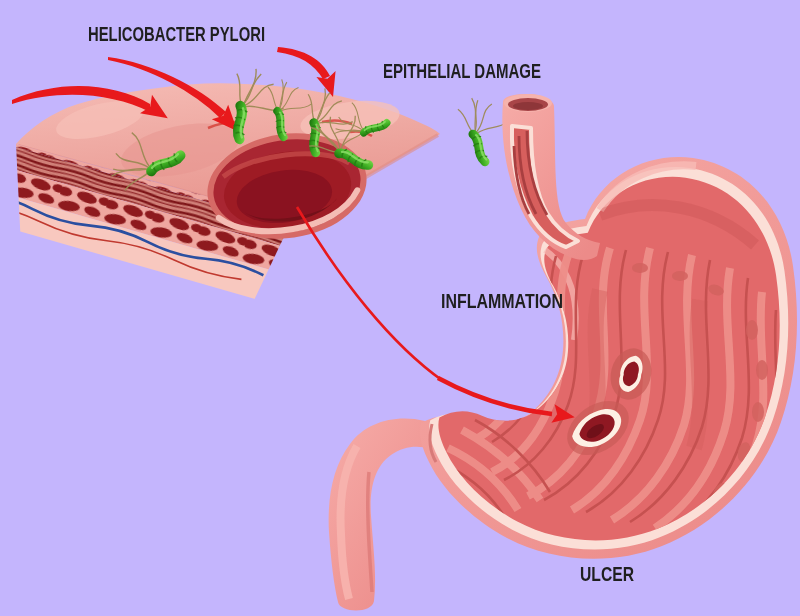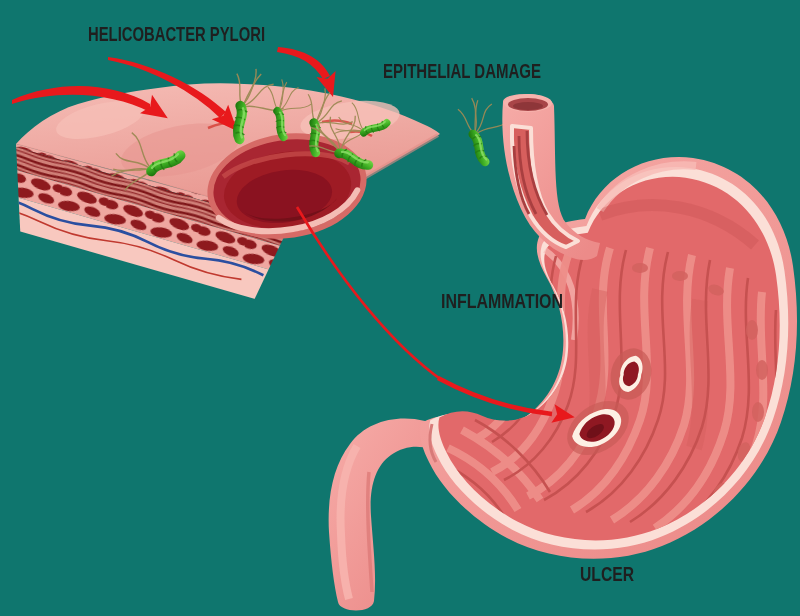--- a/index.html
+++ b/index.html
@@ -1,16 +1,16 @@
 <!DOCTYPE html>
 <html><head>
 <meta charset="utf-8">
 <style>
   html,body{margin:0;padding:0;background:#ffffff;}
-  .stage{width:800px;height:616px;position:relative;overflow:hidden;background:#0f766e;}
+  .stage{width:800px;height:616px;position:relative;overflow:hidden;background:#c4b5fd;}
   svg{display:block;}
   text{font-family:"Liberation Sans", sans-serif;font-weight:bold;}
 </style>
 </head>
 <body>
 
 <div class="stage">
 <svg width="800" height="616" viewBox="0 0 800 616">
   <defs>
     <linearGradient id="gradTop" x1="0" y1="0" x2="0.3" y2="1">

